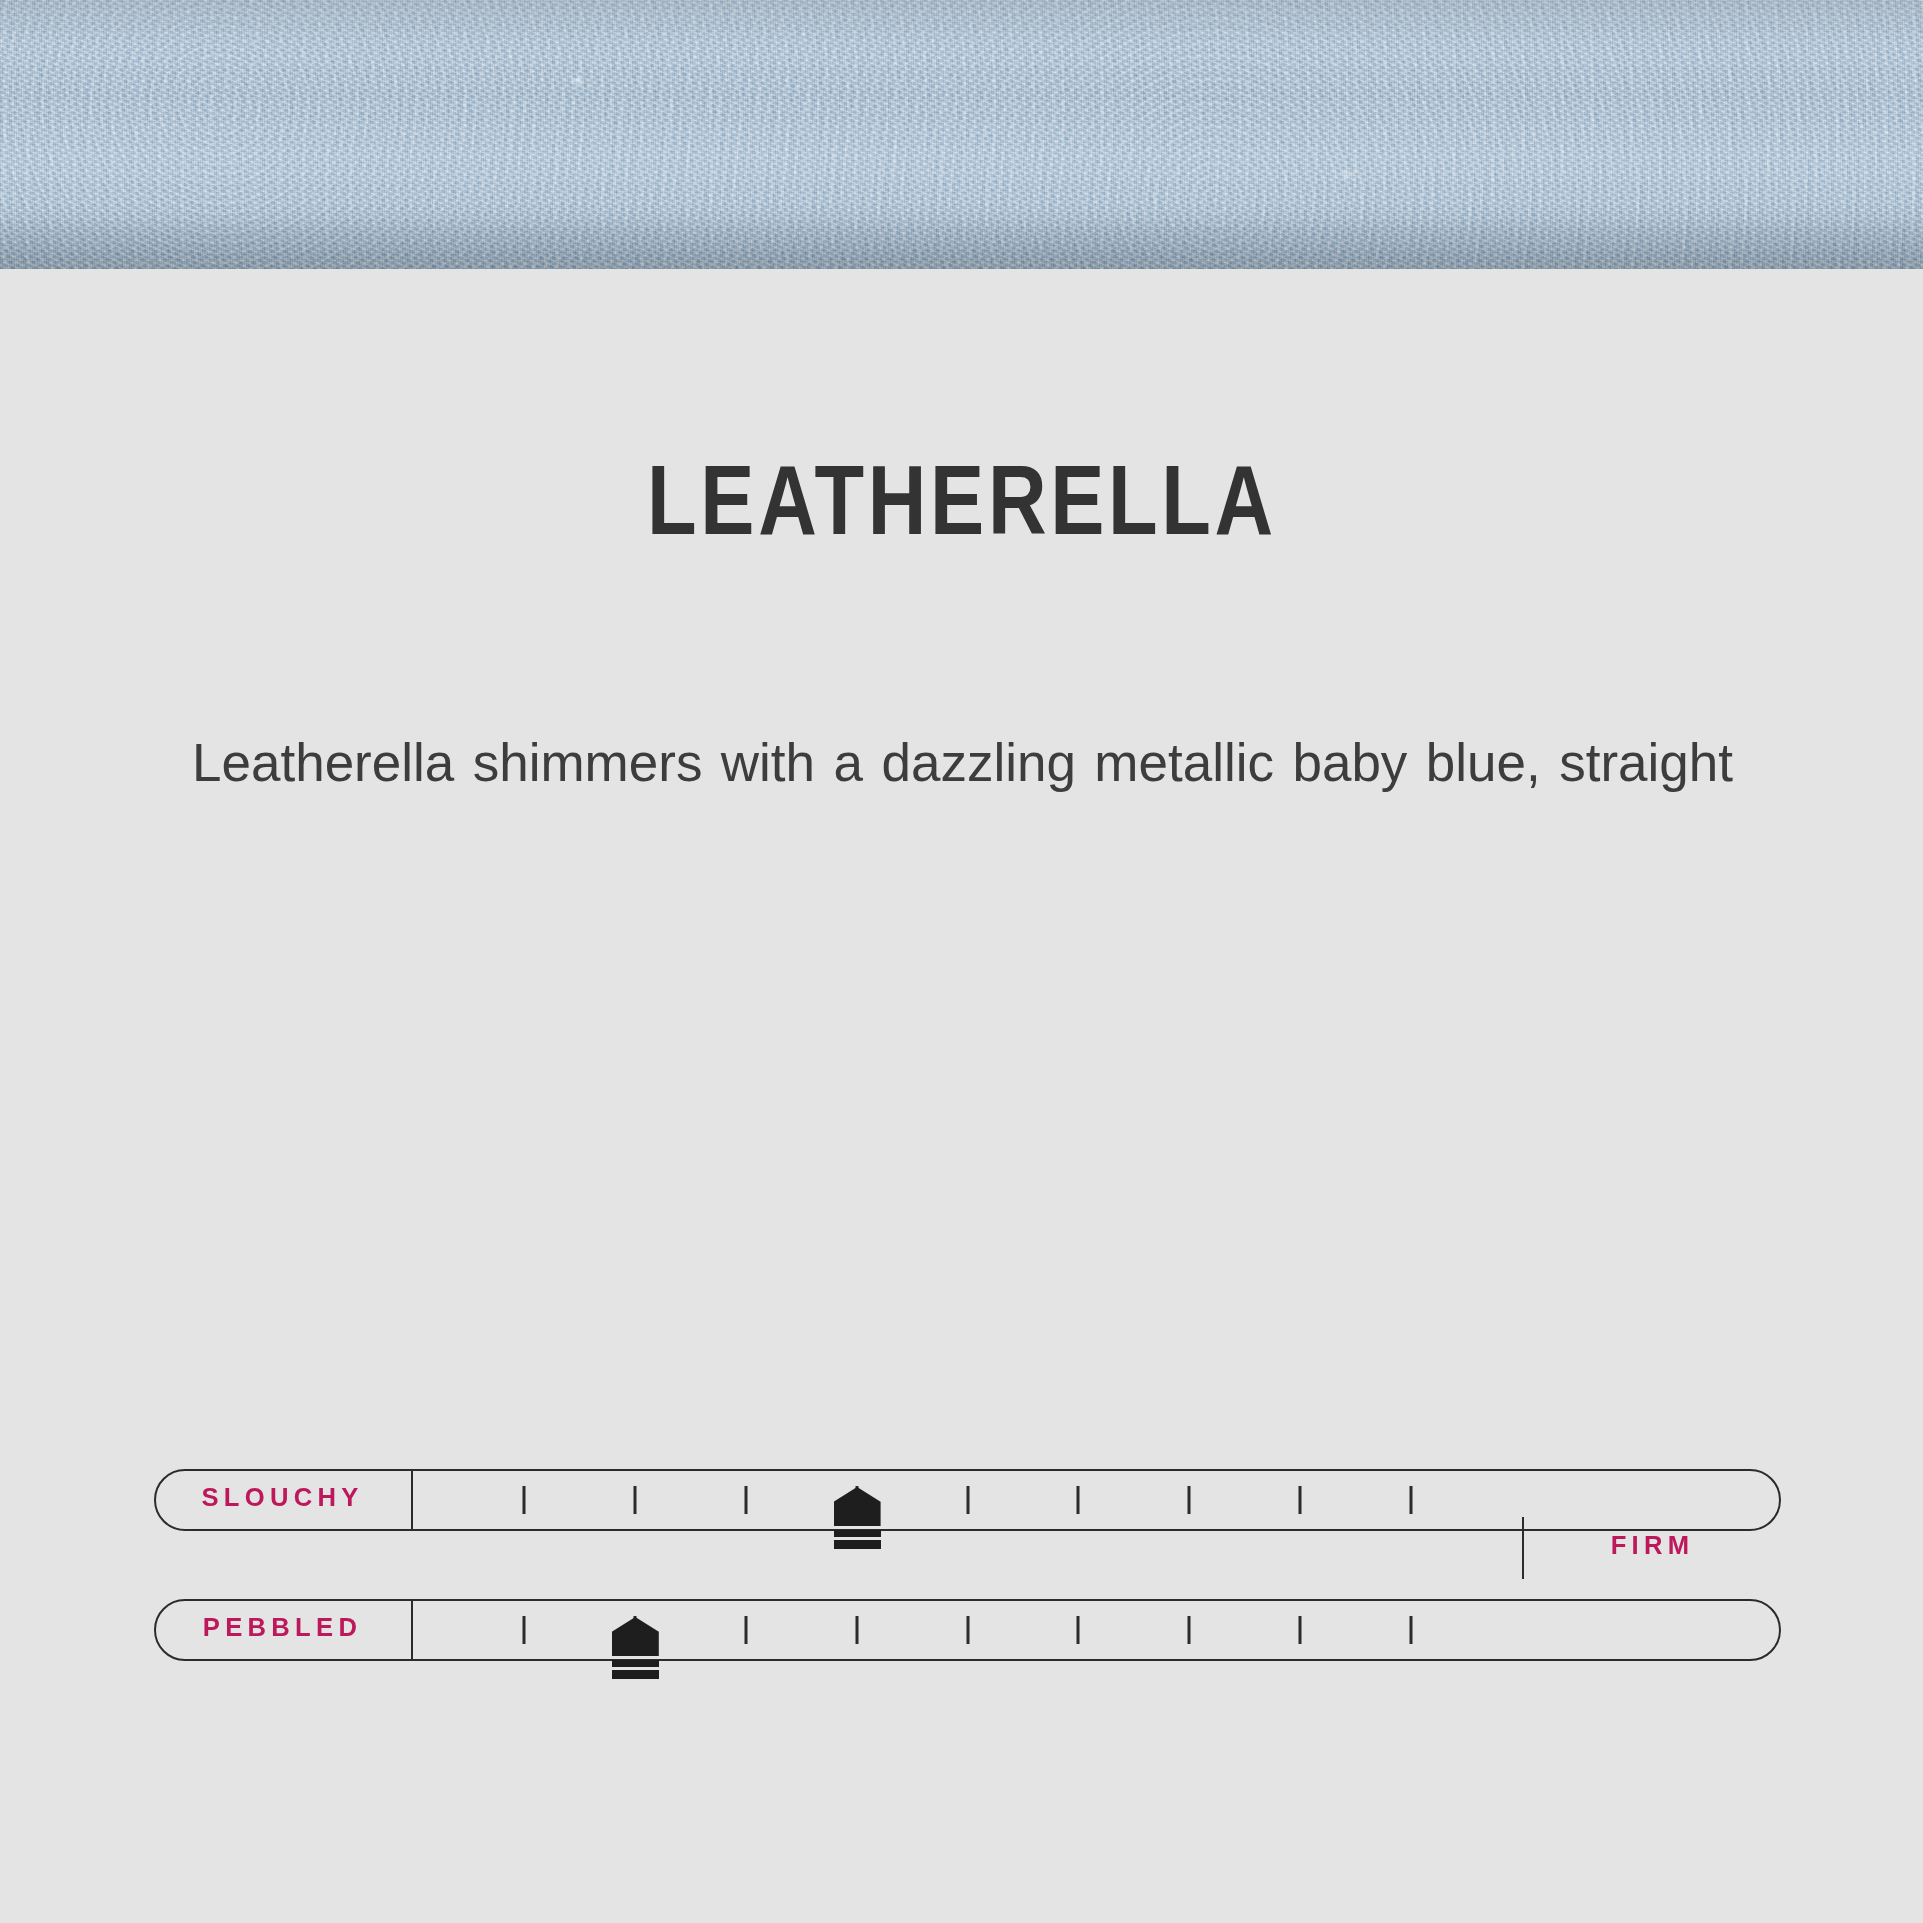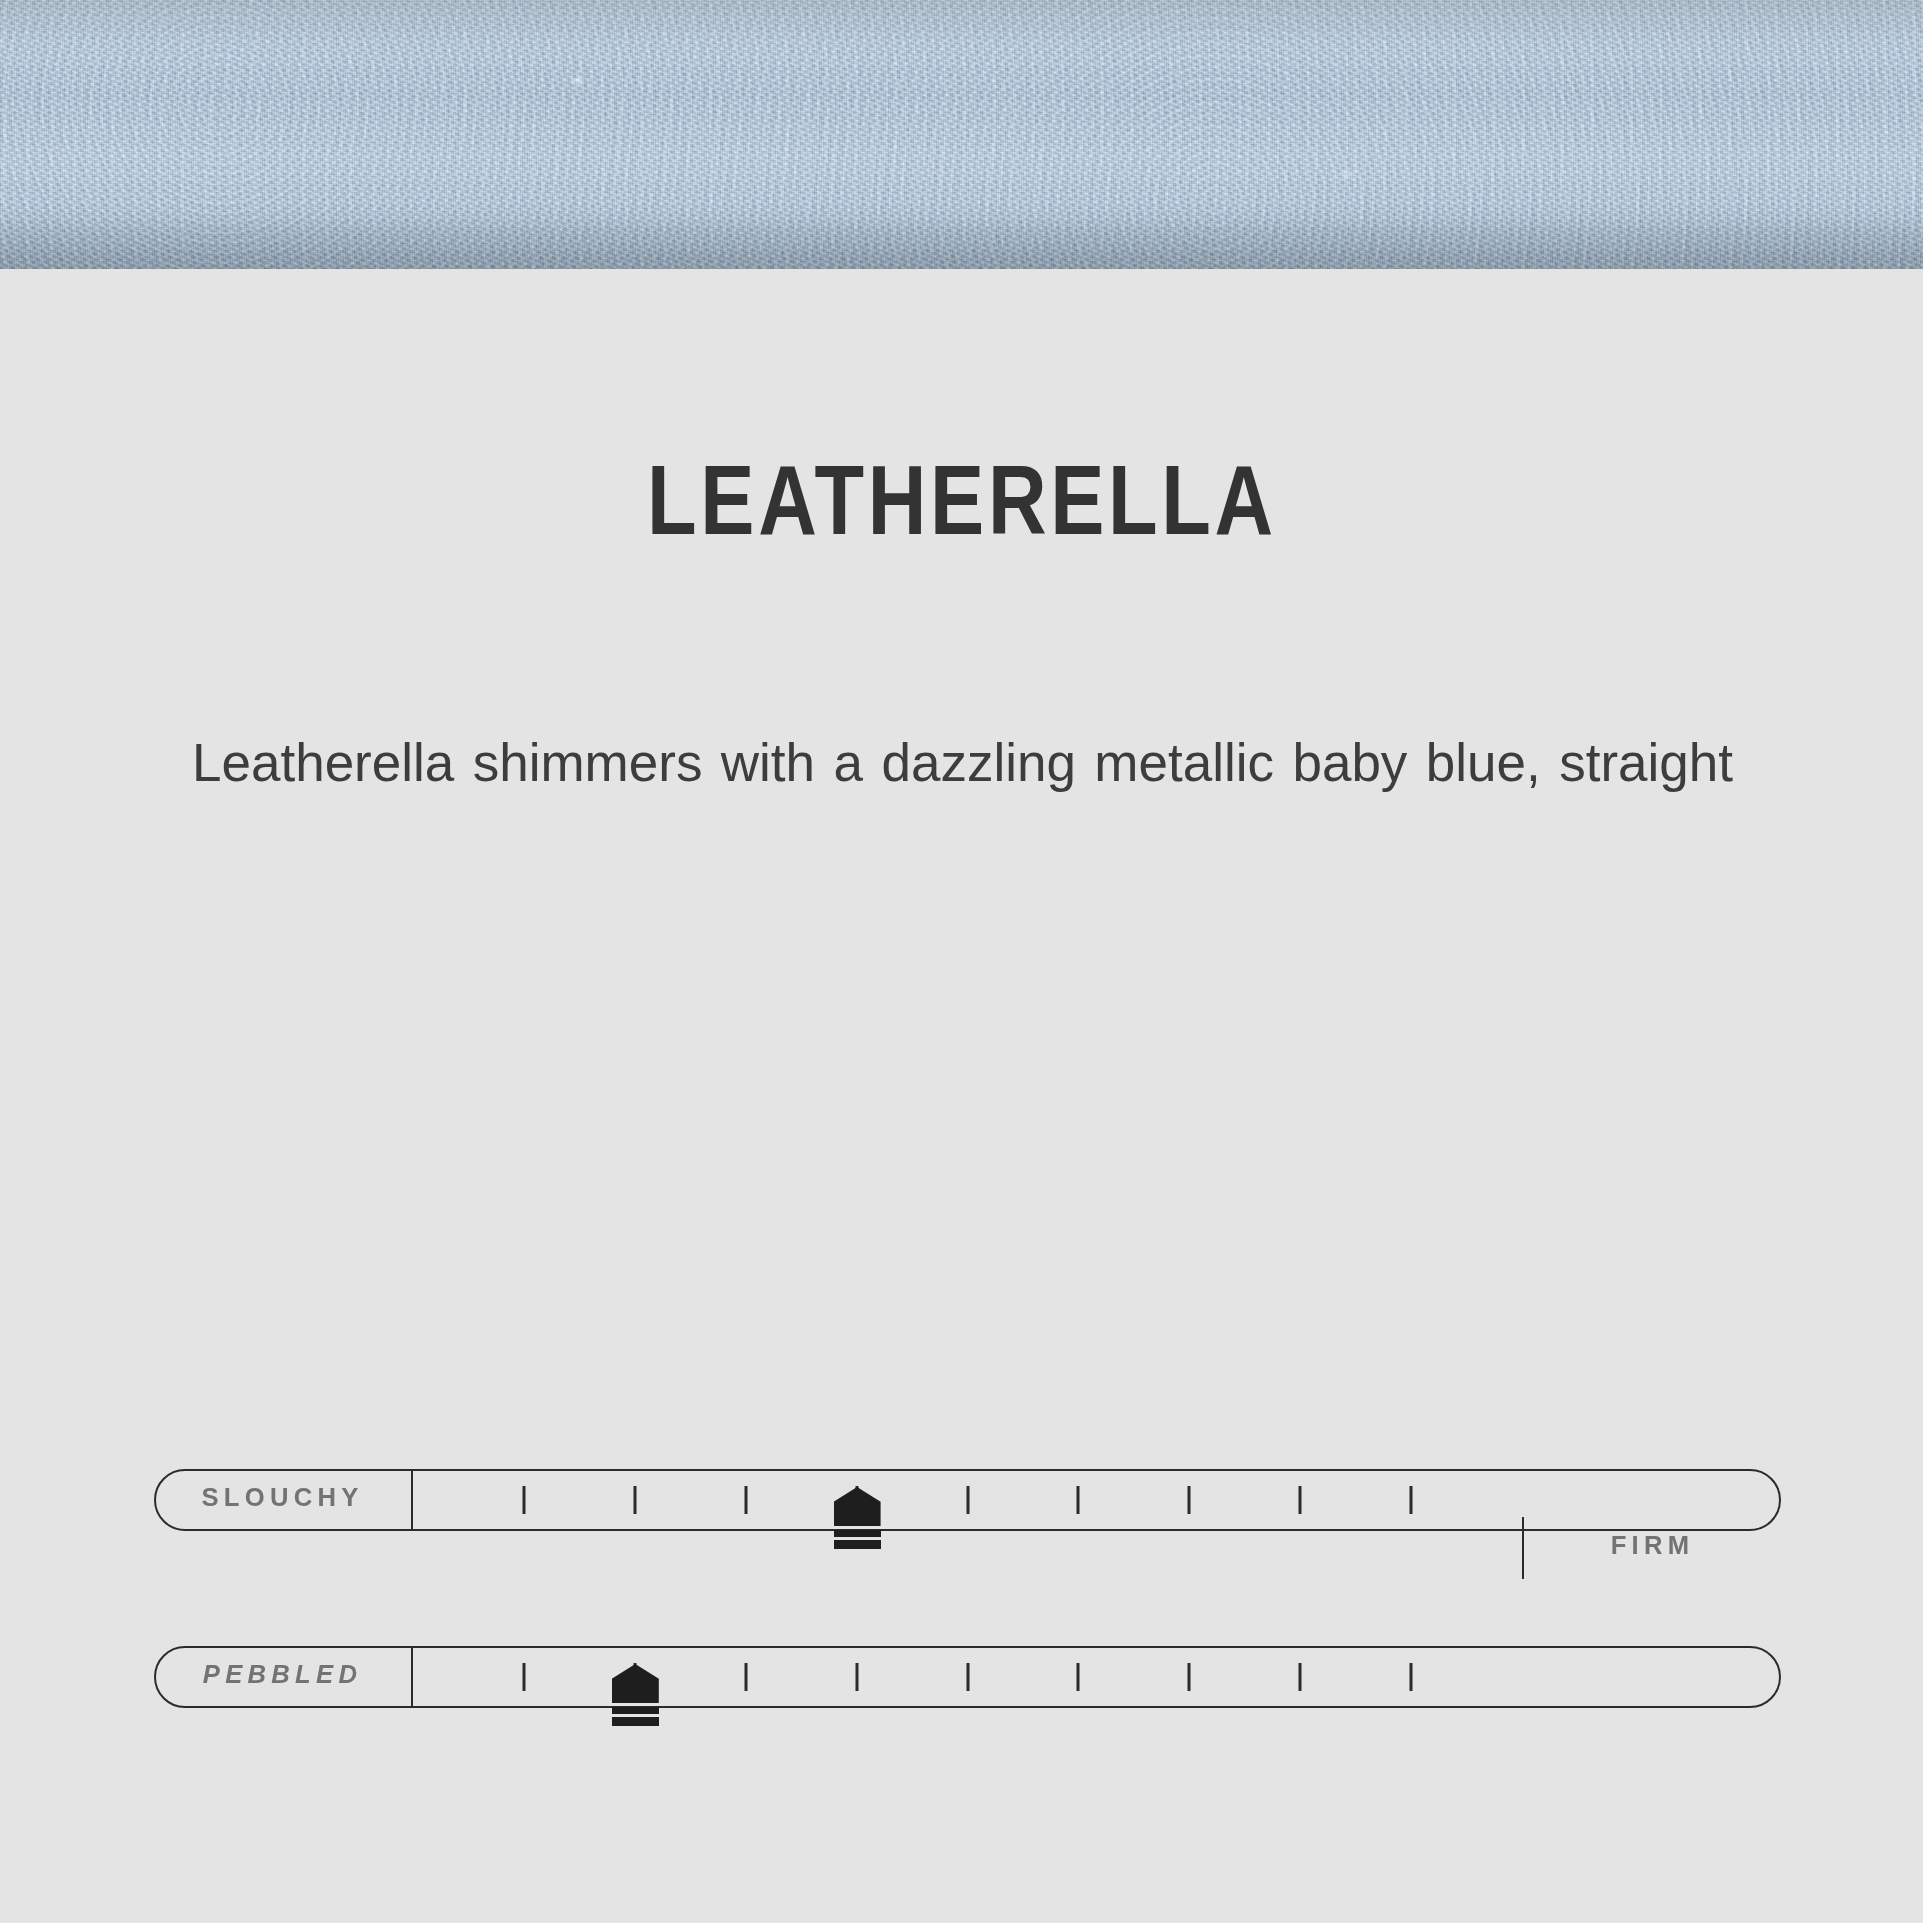--- a/index.html
+++ b/index.html
@@ -90,40 +90,40 @@
   }
 
   
   .scale {
     position: absolute;
     left: 154px;
     width: 1627px;
     height: 62px;
   }
   .scale-1 { top: 1469px; }
-  .scale-2 { top: 1646px; font-style: italic; }
+  .scale-2 { top: 1599px; }
 
   .scale-track {
     position: absolute;
     inset: 0;
     border: 2.3px solid #2b2b2b;
     border-radius: 31px;
     box-sizing: border-box;
     background: transparent;
   }
   .cap {
     position: absolute;
     top: 0;
     height: 62px;
     line-height: 57px;
     box-sizing: border-box;
     font-size: 25.6px;
     font-weight: bold;
     letter-spacing: 5.3px;
-    color: #737373;
+    color: #be185d;
     text-align: center;
   }
   .cap-left {
     left: 0;
     width: 259px;
     border-right: 2.3px solid #2b2b2b;
   }
   .cap-right {
     right: 0;
     width: 259px;

